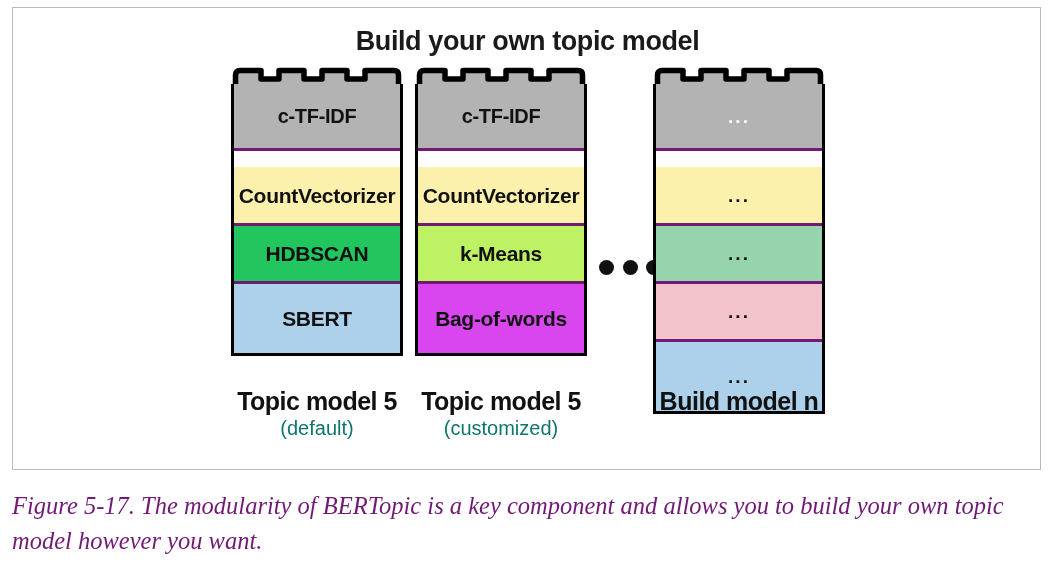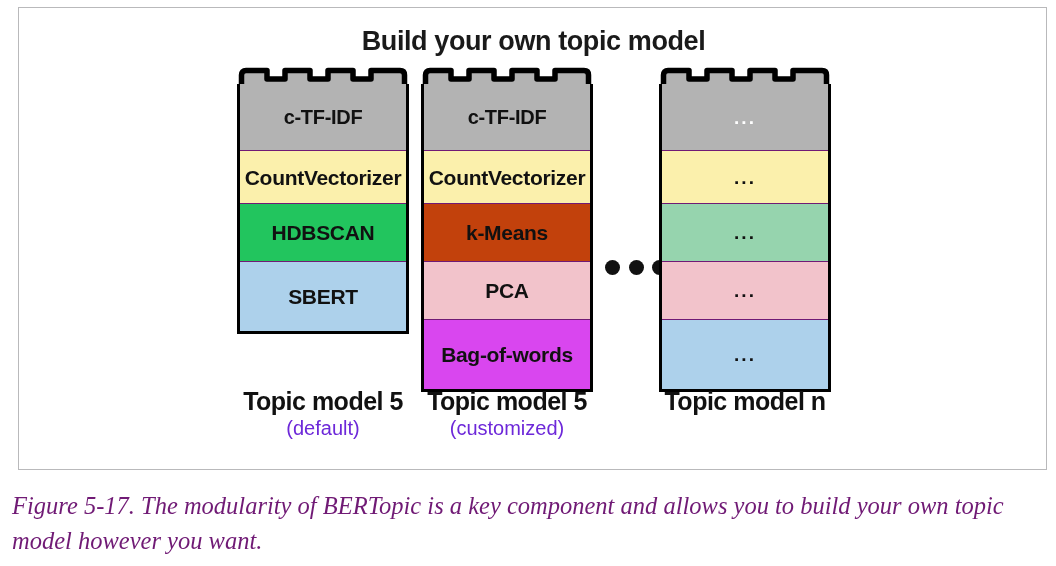--- a/index.html
+++ b/index.html
@@ -17,21 +17,21 @@
 
   .page {
     position: relative;
     width: 1056px;
     height: 566px;
   }
 
   
   .figure-box {
     position: absolute;
-    left: 18px;
+    left: 12px;
     top: 7px;
     width: 1029px;
     height: 463px;
     border: 1px solid #b9b9bb;
     box-sizing: border-box;
     background: #ffffff;
   }
 
   .figure-title {
     position: absolute;
@@ -82,38 +82,38 @@
     width: 172px;
     border: 3px solid #000000;
     border-top: none;
     box-sizing: border-box;
     background: #ffffff;
   }
 
   .block {
     position: relative;
     box-sizing: border-box;
-    border-bottom: 1px solid #701a75;
+    border-bottom: 3px solid #701a75;
     display: flex;
     align-items: center;
     justify-content: center;
     font-weight: 700;
     color: #111111;
     letter-spacing: -0.3px;
   }
   .block:last-child { border-bottom: none; }
 
   .block-label {
     display: block;
     line-height: 1;
     white-space: nowrap;
   }
 
   .b-ctfidf      { height: 67px;  font-size: 20px; }
-  .b-vectorizer  { height: 53px;  font-size: 21px; }
+  .b-vectorizer  { height: 59px;  font-size: 21px; margin-top: 16px; }
   .b-cluster     { height: 58px;  font-size: 21px; }
   .b-dimred      { height: 58px;  font-size: 21px; }
   .b-embed       { height: 69px;  font-size: 21px; }
 
   .ellipsis-cell { font-size: 19px; letter-spacing: 2px; font-weight: 900; }
   .ellipsis-light { color: #ffffff; }
 
   
   .tower-caption {
     position: absolute;
@@ -127,21 +127,21 @@
     font-weight: 700;
     color: #111111;
     letter-spacing: -0.5px;
     line-height: 1.1;
     white-space: nowrap;
   }
   .tower-caption .sub {
     display: block;
     font-size: 20px;
     font-weight: 400;
-    color: #6d28d9;
+    color: #0f766e;
     line-height: 1.25;
     white-space: nowrap;
   }
 
   
   .big-dots {
     position: absolute;
     left: 586px;
     top: 193px;
     width: 62px;
@@ -210,25 +210,22 @@
         <svg class="crenel" viewBox="0 0 172 26" preserveAspectRatio="none">
           <path d="M4.5 25.5 L4.5 9 Q4.5 4.5 9 4.5 L30 4.5 L30 13 L48 13 L48 4.5 L73 4.5 L73 13 L91 13 L91 4.5 L116 4.5 L116 13 L134 13 L134 4.5 L163 4.5 Q167.5 4.5 167.5 9 L167.5 25.5 Z" fill="#B3B3B3" stroke="#000000" stroke-width="5.5" stroke-linejoin="round"></path>
         </svg>
         <div class="stack">
           <div class="block b-ctfidf" style="background:#B3B3B3">
             <span class="block-label">c-TF-IDF</span>
           </div>
           <div class="block b-vectorizer" style="background:#FBF0AC">
             <span class="block-label">CountVectorizer</span>
           </div>
-          <div class="block b-cluster" style="background:#c2410c">
+          <div class="block b-cluster" style="background:#bef264">
             <span class="block-label">k-Means</span>
-          </div>
-          <div class="block b-dimred" style="background:#F2C3CB">
-            <span class="block-label">PCA</span>
           </div>
           <div class="block b-embed" style="background:#d946ef">
             <span class="block-label">Bag-of-words</span>
           </div>
         </div>
         <div class="tower-caption">
           <span class="name">Topic model 5</span>
           <span class="sub">(customized)</span>
         </div>
       </div>
@@ -254,21 +251,21 @@
             <span class="block-label">...</span>
           </div>
           <div class="block b-dimred ellipsis-cell" style="background:#F2C3CB">
             <span class="block-label">...</span>
           </div>
           <div class="block b-embed ellipsis-cell" style="background:#ADD1EB">
             <span class="block-label">...</span>
           </div>
         </div>
         <div class="tower-caption">
-          <span class="name">Topic model n</span>
+          <span class="name">Build model n</span>
           <span class="sub"></span>
         </div>
       </div>
 
     </div>
   </div>
 
   <div class="caption">Figure 5-17. The modularity of BERTopic is a key component and allows you to build your own topic model however you want.</div>
 
 </div>

